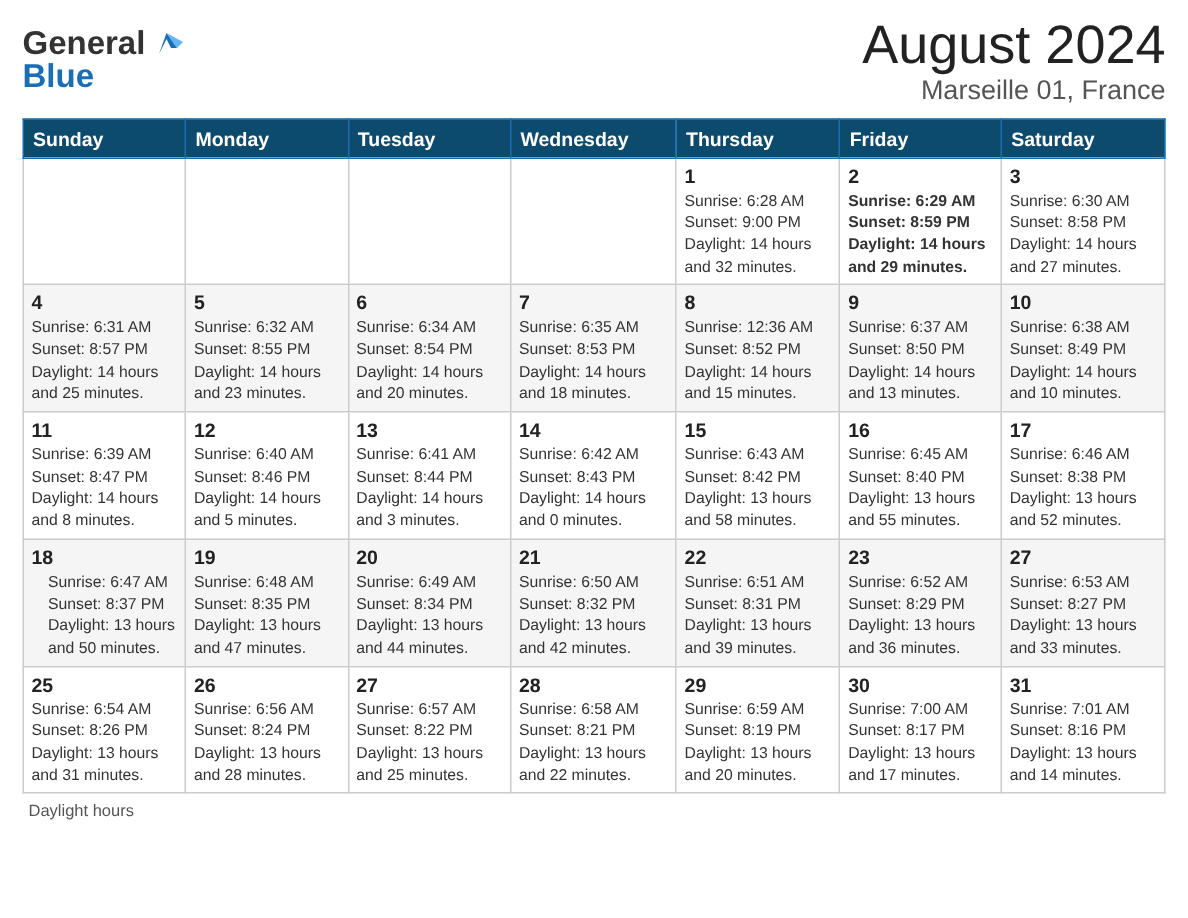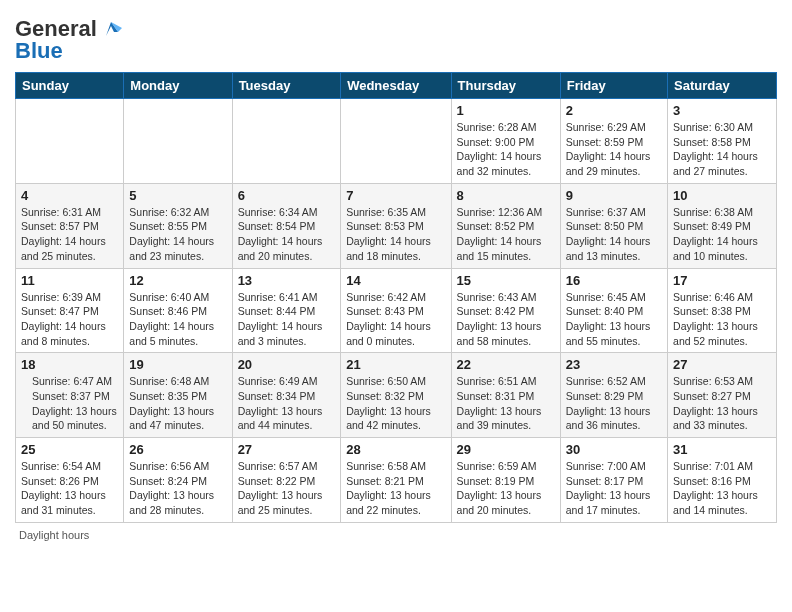--- a/index.html
+++ b/index.html
@@ -91,20 +91,24 @@
   <div class="logo">
     <div style="display:flex;align-items:center;gap:2px;">
       <span style="font-size:22px;font-weight:bold;color:#333;">General</span>
       <svg width="22" height="22" viewBox="0 0 22 22" style="margin-left:1px;">
         <polygon points="6,18 11,4 18,14 14,14 11,8 8,14" fill="#1a6eb5"></polygon>
         <polygon points="11,4 18,14 22,10" fill="#2196f3" opacity="0.7"></polygon>
       </svg>
     </div>
     <span style="font-size:22px;font-weight:bold;color:#1a6eb5;margin-top:-4px;">Blue</span>
   </div>
+  <div class="title-block">
+    <h1>August 2024</h1>
+    <h2>Marseille 01, France</h2>
+  </div>
 </div>
 
 <table class="calendar">
   <thead>
     <tr>
     <th>Sunday</th>
         <th>Monday</th>
         <th>Tuesday</th>
         <th>Wednesday</th>
         <th>Thursday</th>
@@ -120,21 +124,21 @@
         <td class="empty-cell"></td>
         <td>
           <span class="day-number">1</span>
           <div class="day-info" style="white-space: pre-line;">Sunrise: 6:28 AM
 Sunset: 9:00 PM
 Daylight: 14 hours
 and 32 minutes.</div>
         </td>
         <td>
           <span class="day-number">2</span>
-          <div class="day-info" style="white-space: pre-line;">Sunrise: 6:29 AM
+          <div class="day-info" style="white-space: pre-line; font-weight: bold;">Sunrise: 6:29 AM
 Sunset: 8:59 PM
 Daylight: 14 hours
 and 29 minutes.</div>
         </td>
         <td>
           <span class="day-number">3</span>
           <div class="day-info" style="white-space: pre-line;">Sunrise: 6:30 AM
 Sunset: 8:58 PM
 Daylight: 14 hours
 and 27 minutes.</div>

